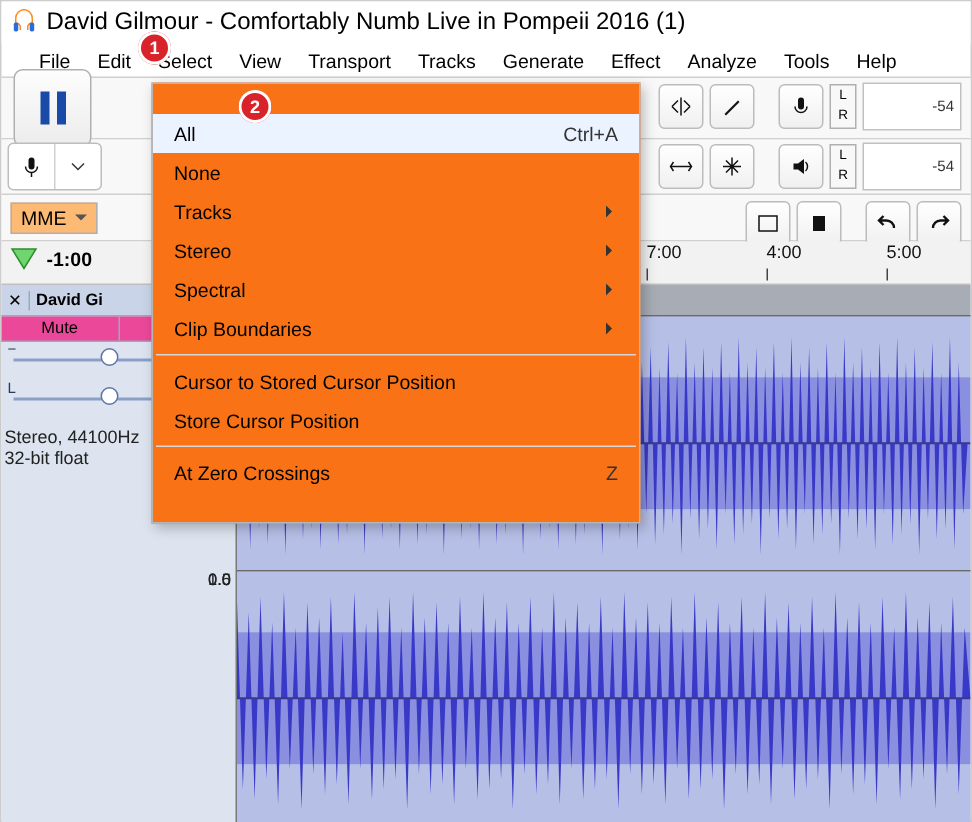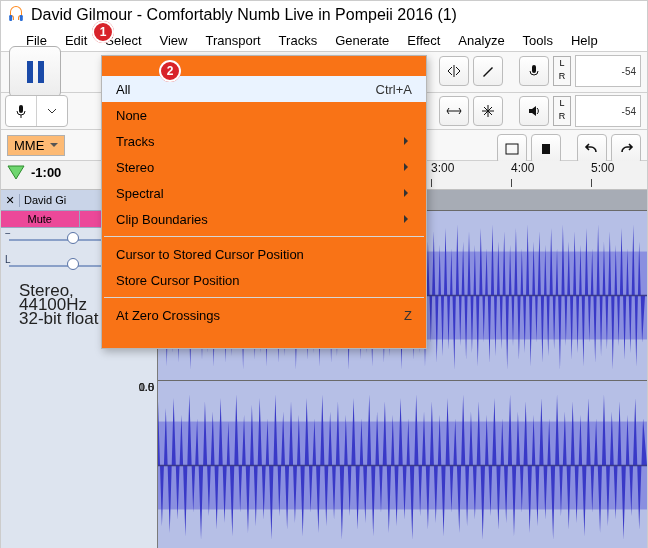--- a/index.html
+++ b/index.html
@@ -36,29 +36,29 @@
 .timeline .playhead{position:absolute;left:6px;top:4px;}
 .timeline .ticks{position:absolute;left:0;right:0;top:0;bottom:0;}
 .timeline .tick{position:absolute;top:0;font-size:12px;color:#111;}
 .timeline .tick::before{content:"";position:absolute;left:0;top:18px;width:1px;height:8px;background:#444;}
 
 
 .trackarea{display:flex;height:360px;}
 .trackinfo{width:156px;background:#dde4ef;border-right:1px solid #7a7a7a;font-size:11px;}
 .trackhdr{display:flex;align-items:center;border-bottom:1px solid #9aa7c2;height:20px;background:#c9d4e8;}
 .trackhdr .x{width:18px;text-align:center;border-right:1px solid #9aa7c2;}
-.trackhdr .name{padding-left:4px;flex:1;overflow:hidden;white-space:nowrap;}
+.trackhdr .name{padding-left:4px;flex:1;overflow:hidden;white-space:nowrap;font-weight:bold;}
 .trackbtns{display:flex;border-bottom:1px solid #9aa7c2;background:#ec4899;}
 .trackbtns div{flex:1;text-align:center;border-right:1px solid #9aa7c2;padding:2px 0;}
 .trackbtns div:last-child{border-right:none;}
 .slider-row{padding:6px 8px;position:relative;height:14px;}
 .slider-line{height:2px;background:#8aa0c8;position:relative;top:5px;}
 .slider-knob{width:10px;height:10px;background:#fff;border:1px solid #5a74a6;border-radius:50%;position:absolute;top:4px;}
 .trackinfo .lbl{position:absolute;font-size:10px;color:#2a3a5a;top:0;}
-.trackmeta{padding:4px 18px;font-size:17px;color:#222;line-height:14px;}
+.trackmeta{padding:4px 2px;font-size:12px;color:#222;line-height:14px;}
 
 
 .wavestack{flex:1;display:flex;flex-direction:column;}
 .wave-head{height:20px;background:#a7acb5;}
 .wave-ch{flex:1;position:relative;background:#b6bfe6;border-top:1px solid #6a6a6a;}
 .wave-ch svg{position:absolute;inset:0;width:100%;height:100%;}
 .yaxis{position:absolute;left:-28px;width:26px;text-align:right;font-size:11px;color:#222;}
 .yaxis div{position:absolute;right:2px;}
 
 
@@ -217,21 +217,21 @@
   </div>
 
   <div class="timeline">
     <span class="playhead">
       <svg width="18" height="16">
           <path d="M1 1h16L9 14z" fill="#6fd66f" stroke="#2e8b2e"></path>
         </svg>
     </span>
     <span style="position:absolute;left:30px;top:4px;font-weight:bold">-1:00</span>
     <div class="ticks">
-      <div class="tick" style="left:430px"><span>3:00</span></div>
+      <div class="tick" style="left:430px"><span>7:00</span></div>
       <div class="tick" style="left:510px"><span>4:00</span></div>
       <div class="tick" style="left:590px"><span>5:00</span></div>
     </div>
   </div>
 
   <div class="trackarea">
     <div class="trackinfo">
       <div class="trackhdr">
         <div class="x">✕</div>
         <div class="name">David Gi</div>

